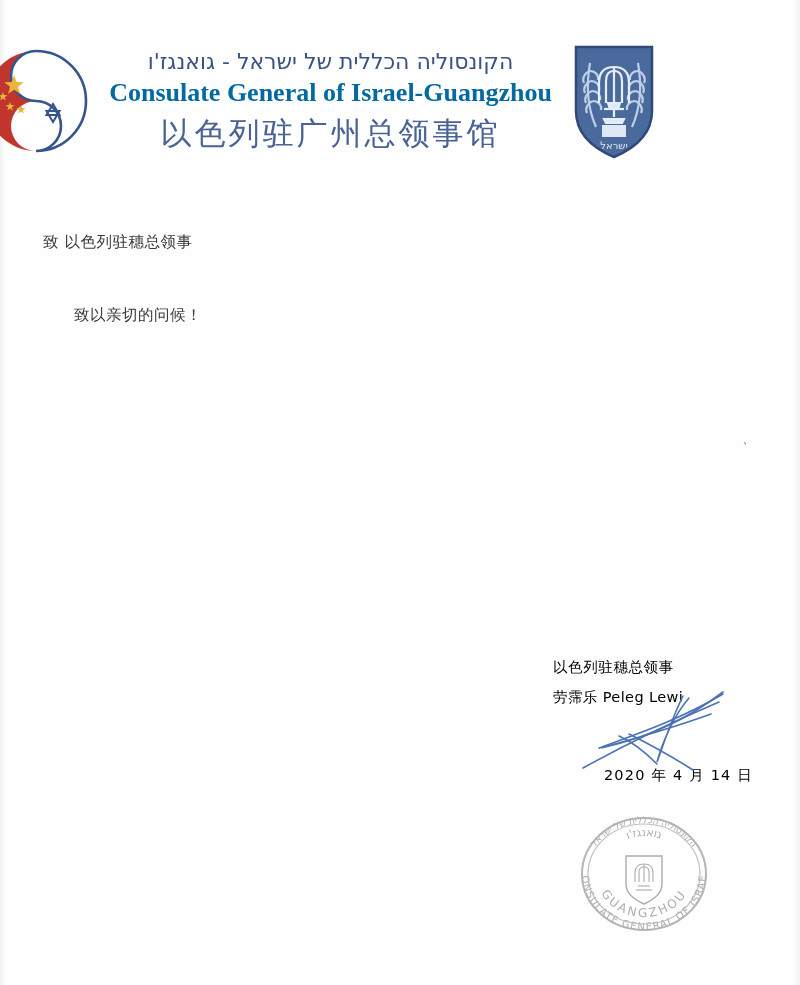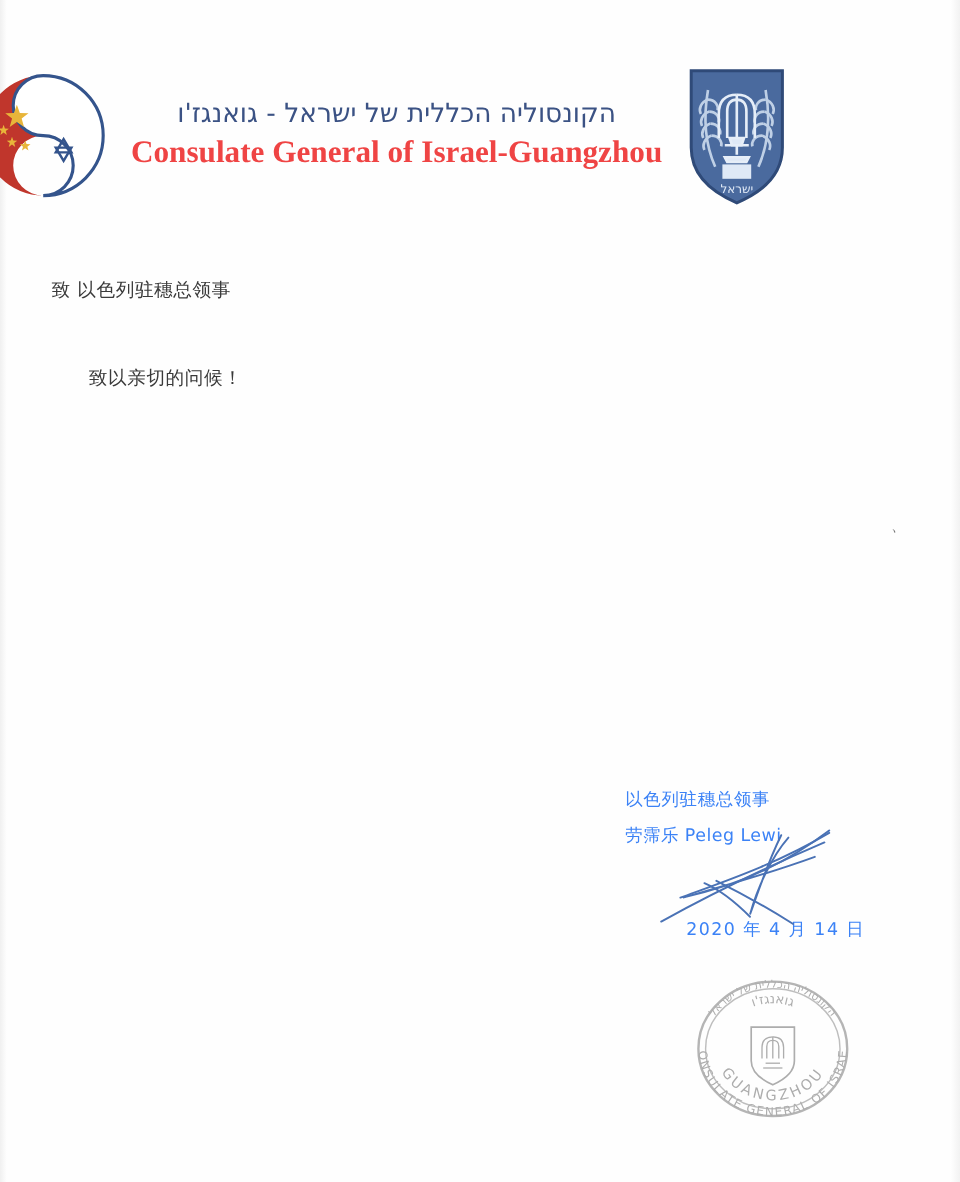--- a/index.html
+++ b/index.html
@@ -29,21 +29,21 @@
     position: absolute;
     right: 0; top: 0;
     width: 8px; height: 985px;
     background: linear-gradient(to left, #f2f2f2, #ffffff);
   }
 
   
   .letterhead {
     position: absolute;
     left: 0;
-    top: 40px;
+    top: 28px;
     width: 637px;
     height: 145px;
     display: flex;
     align-items: center;
     justify-content: center;
   }
   .logo-cn-il {
     width: 118px;
     height: 118px;
     position: relative;
@@ -71,21 +71,21 @@
     font-size: 22px;
     color: #3b5284;
     letter-spacing: 0px;
     line-height: 1.15;
     white-space: nowrap;
   }
   .title-en {
     font-family: "Liberation Serif", serif;
     font-weight: bold;
     font-size: 26px;
-    color: #ef4444;
+    color: #0369a1;
     line-height: 1.2;
     margin-top: 3px;
     white-space: nowrap;
   }
   .title-zh {
     font-family: "DejaVu Sans", sans-serif;
     font-size: 31px;
     color: #4a6294;
     letter-spacing: 3px;
     margin-top: 6px;
@@ -126,26 +126,26 @@
     left: 700px;
     top: 197px;
     color: #777;
     font-size: 13px;
     transform: rotate(12deg);
   }
 
   
   .signature-block {
     position: absolute;
-    right: 79px;
+    right: 47px;
     top: 652px;
     width: 200px;
     text-align: left;
     font-family: "DejaVu Sans", sans-serif;
-    color: #3b82f6;
+    color: #000000;
     font-size: 14.5px;
     line-height: 30px;
   }
   .sig-title { letter-spacing: 0.6px; }
   .sig-name  { letter-spacing: 0.4px; white-space: nowrap; }
   .sig-date  { margin-top: 48px; letter-spacing: 1.2px; white-space: nowrap; text-align: right; }
   .signature-svg {
     position: absolute;
     left: 18px;
     top: 38px;
@@ -195,20 +195,21 @@
         <g fill="none" stroke="#34548c" stroke-width="2">
           <polygon points="76,62 82.5,73 69.5,73"></polygon>
           <polygon points="76,80 69.5,69 82.5,69"></polygon>
         </g>
       </svg>
     </div>
 
     <div class="titles">
       <div class="title-he">הקונסוליה הכללית של ישראל - גואנגז'ו</div>
       <div class="title-en">Consulate General of Israel-Guangzhou</div>
+      <div class="title-zh">以色列驻广州总领事馆</div>
     </div>
 
     <div class="emblem-israel">
       <svg width="92" height="120" viewBox="0 0 92 120">
         <path d="M8 6 H84 V70 Q84 100 46 116 Q8 100 8 70 Z" fill="#4a6a9e" stroke="#2f4a78" stroke-width="2.5"></path>
 
         <g stroke="#bfd0e6" stroke-width="2.2" fill="none">
           <path d="M22 22 C18 45 20 68 28 86"></path>
           <path d="M22 30 C16 32 14 38 16 42"></path>
             <path d="M23 40 C17 42 15 48 17 52"></path>

